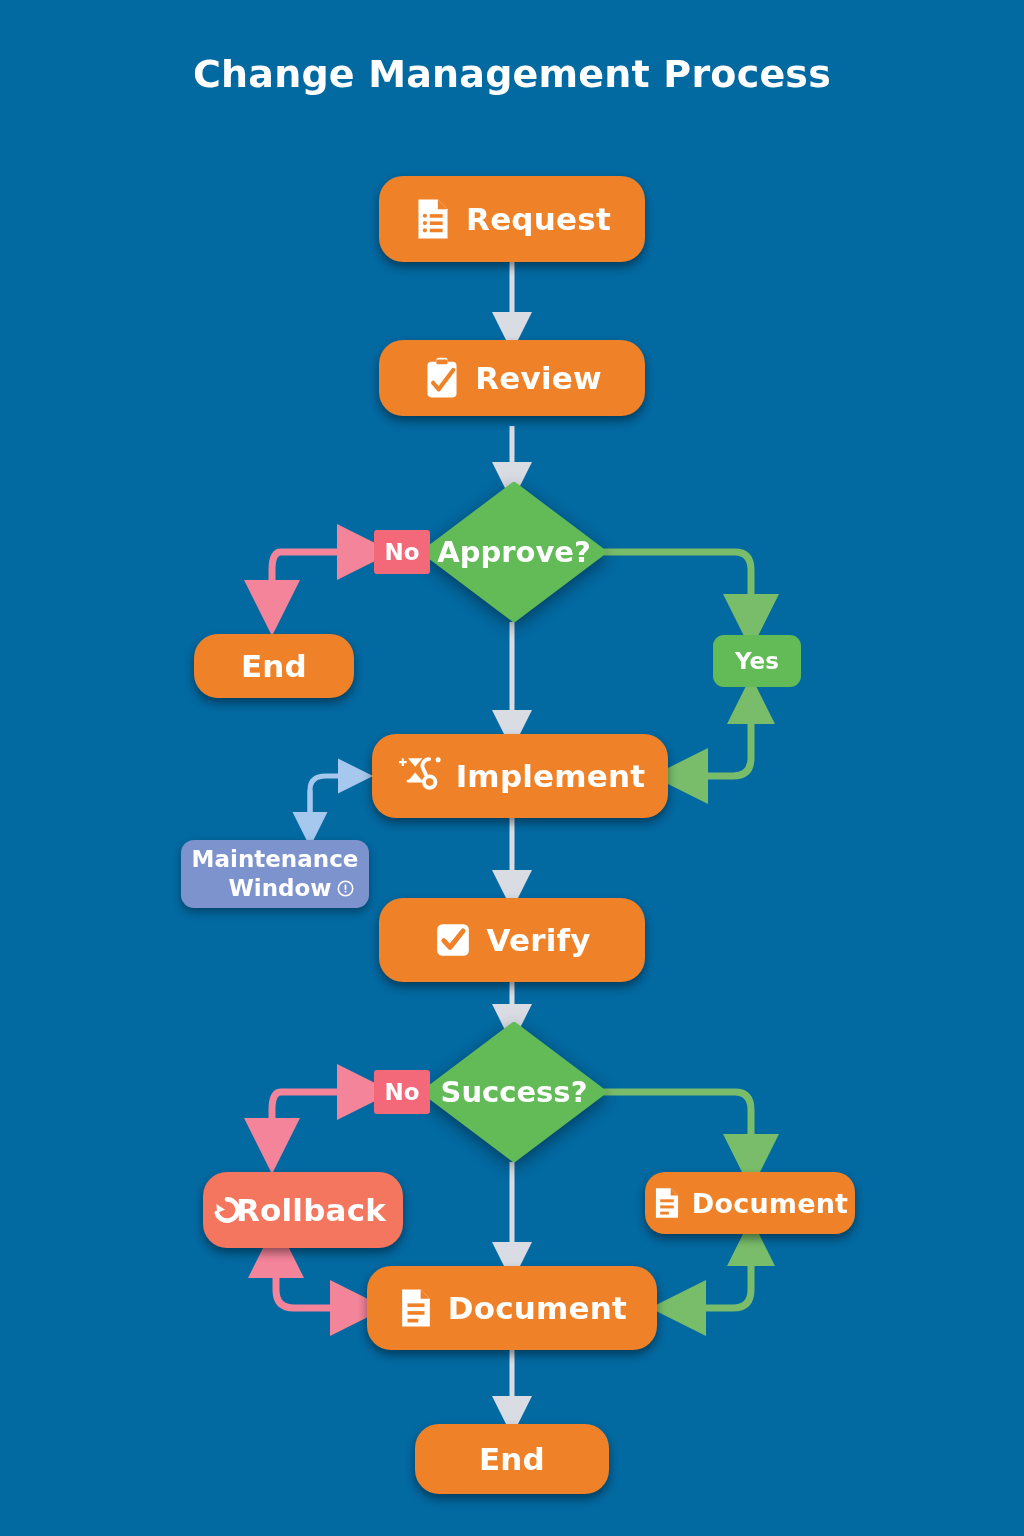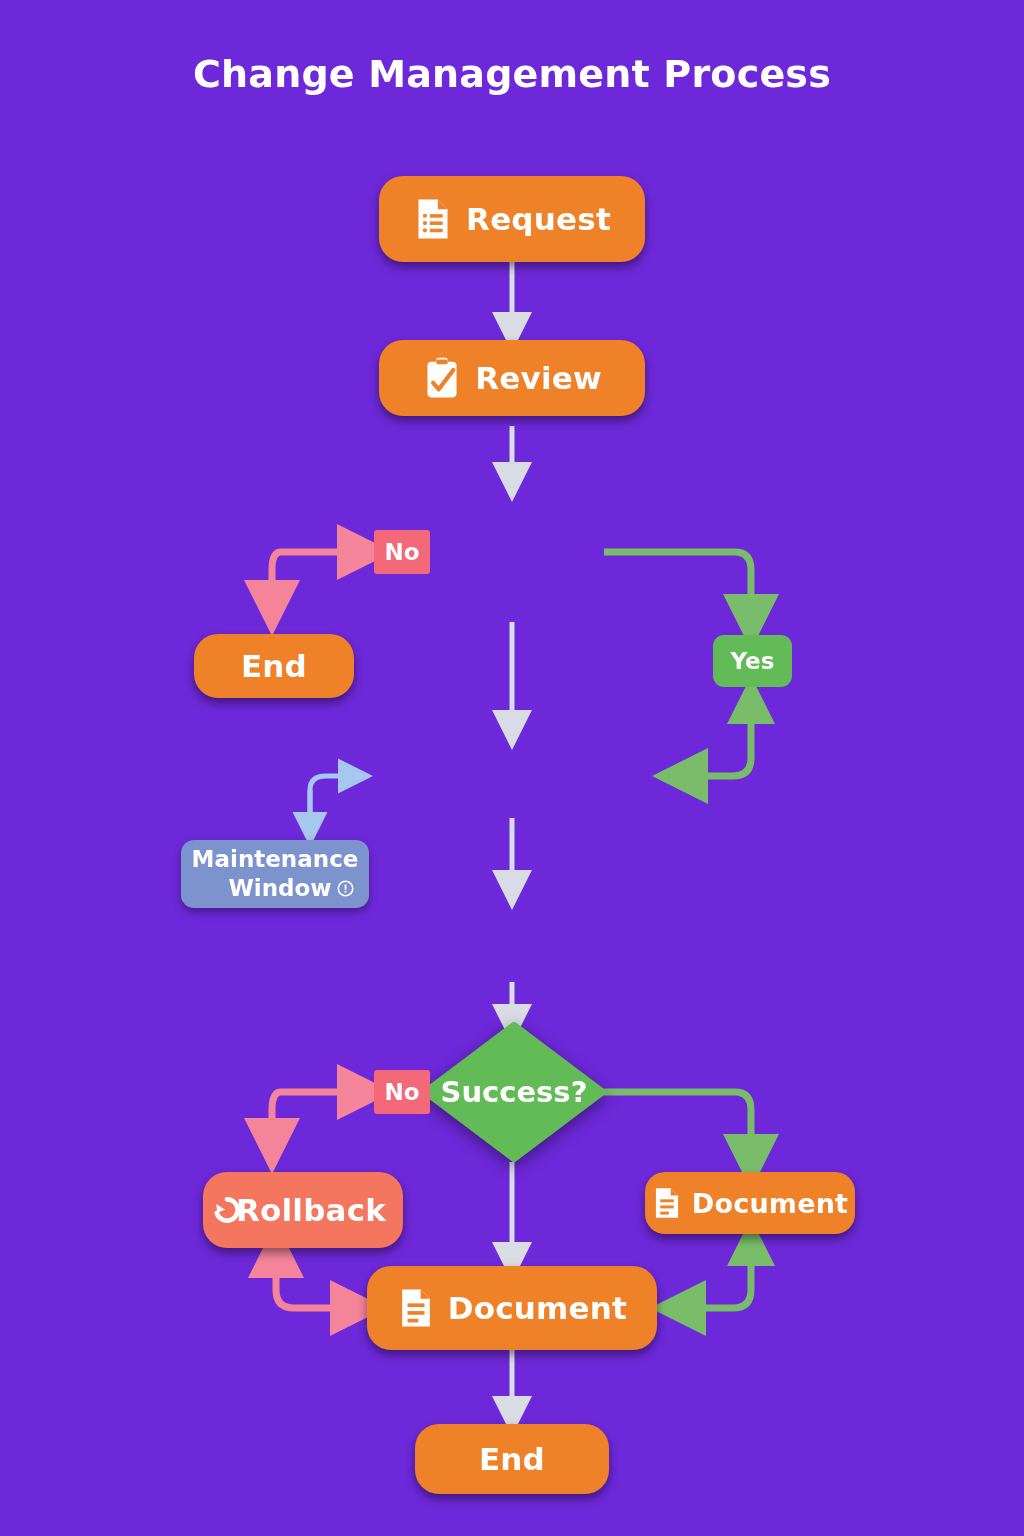--- a/index.html
+++ b/index.html
@@ -4,21 +4,21 @@
 <style>
   html, body {
     margin: 0;
     padding: 0;
     background: #161c30;
   }
   #stage {
     position: relative;
     width: 1024px;
     height: 1536px;
-    background: #6d28d9;
+    background: #0369a1;
     overflow: hidden;
     font-family: "DejaVu Sans", sans-serif;
   }
   #diagram-title {
     position: absolute;
     left: 0;
     top: 52px;
     width: 1024px;
     text-align: center;
     color: #ffffff;
@@ -189,50 +189,79 @@
       <svg width="40" height="42" viewBox="0 0 24 26" aria-hidden="true">
         <rect x="3" y="3" width="18" height="22" rx="2.5" fill="#ffffff"></rect>
         <rect x="8.5" y="0.5" width="7" height="5" rx="1.4" fill="#ffffff"></rect>
         <rect x="8.5" y="1.5" width="7" height="3" rx="1" fill="#ef8228"></rect>
         <path d="M6.5 16 L10 20 L19 8" stroke="#ef8228" stroke-width="2.6" fill="none" stroke-linecap="round" stroke-linejoin="round"></path>
       </svg>
     </span>
     <span class="label">Review</span>
   </div>
 
+  <div class="diamond-wrap" style="left:422px; top:482px; width:184px; height:140px;">
+    <svg width="184" height="140" viewBox="0 0 184 140" style="position:absolute; left:0; top:0; filter:drop-shadow(0 5px 8px rgba(0,0,0,0.40));">
+      <path d="M92 3 L181 70 L92 137 L3 70 Z" fill="#62bb56" stroke="#62bb56" stroke-width="6" stroke-linejoin="round"></path>
+    </svg>
+    <div class="dtext">Approve?</div>
+  </div>
 
   <div class="edgelabel" style="left:374px; top:530px; width:56px; height:44px; background:#f4697a; border-radius:3px;">
     <span>No</span>
   </div>
 
-  <div class="edgelabel" style="left:713px; top:635px; width:79px; height:52px; background:#62bb56; border-radius:11px;">
+  <div class="edgelabel" style="left:713px; top:635px; width:88px; height:52px; background:#62bb56; border-radius:11px;">
     <span>Yes</span>
   </div>
 
   <div class="node proc" style="left:194px; top:634px; width:160px; height:64px; background:#ef8228;">
     <span class="label">End</span>
   </div>
 
+  <div class="node proc" style="left:372px; top:734px; width:296px; height:84px; background:#ef8228;">
+    <span class="ico">
+      <svg width="48" height="44" viewBox="0 0 28 26" aria-hidden="true">
+        <path d="M2.2 4.2 l1.6 0 l0 -1.6 l1.3 0 l0 1.6 l1.6 0 l0 1.3 l-1.6 0 l0 1.6 l-1.3 0 l0 -1.6 l-1.6 0 z" fill="#ffffff"></path>
+        <path d="M7.5 2.5 h8.5 l-4.25 5 z" fill="#ffffff"></path>
+        <path d="M11.75 11 l4.25 5 h-8.5 z" fill="#ffffff"></path>
+        <path d="M7.5 16 h8.5" stroke="#ffffff" stroke-width="1.7" stroke-linecap="round"></path>
+        <path d="M20 3 a4 4 0 0 0 -3.6 5.6 l1.6 3.4" stroke="#ffffff" stroke-width="2.3" fill="none" stroke-linecap="round"></path>
+        <circle cx="20.3" cy="16.6" r="3.4" fill="none" stroke="#ffffff" stroke-width="2.3"></circle>
+        <circle cx="25.3" cy="3.4" r="1.5" fill="#ffffff"></circle>
+      </svg>
+    </span>
+    <span class="label">Implement</span>
+  </div>
 
   <div class="note" style="left:181px; top:840px; width:188px; height:68px; background:#7d93cd;">
     <div style="display:flex; flex-direction:column; align-items:center; line-height:1.24;">
       <span>Maintenance</span>
       <span style="display:flex; align-items:center; gap:5px;margin-left:32px;">
         <span>Window</span>
         <span style="display:inline-flex;">
           <svg width="17" height="17" viewBox="0 0 16 16" aria-hidden="true">
             <circle cx="8" cy="8" r="6.8" fill="none" stroke="#ffffff" stroke-width="1.4"></circle>
             <rect x="7.2" y="4.2" width="1.6" height="5" fill="#ffffff"></rect>
             <rect x="7.2" y="10.2" width="1.6" height="1.7" fill="#ffffff"></rect>
           </svg>
         </span>
       </span>
     </div>
   </div>
 
+  <div class="node proc" style="left:379px; top:898px; width:266px; height:84px; background:#ef8228;">
+    <span class="ico">
+      <svg width="40" height="40" viewBox="0 0 24 24" aria-hidden="true">
+        <rect x="2.5" y="2.5" width="19" height="19" rx="3.2" fill="#ffffff"></rect>
+        <path d="M6.5 12.4 L10.2 16.4 L18 6.6" stroke="#ef8228" stroke-width="3" fill="none" stroke-linecap="round" stroke-linejoin="round"></path>
+      </svg>
+    </span>
+    <span class="label">Verify</span>
+  </div>
 
   <div class="diamond-wrap" style="left:422px; top:1022px; width:184px; height:140px;">
     <svg width="184" height="140" viewBox="0 0 184 140" style="position:absolute; left:0; top:0; filter:drop-shadow(0 5px 8px rgba(0,0,0,0.40));">
       <path d="M92 3 L181 70 L92 137 L3 70 Z" fill="#62bb56" stroke="#62bb56" stroke-width="6" stroke-linejoin="round"></path>
     </svg>
     <div class="dtext">Success?</div>
   </div>
 
   <div class="edgelabel" style="left:374px; top:1070px; width:56px; height:44px; background:#f4697a; border-radius:3px;">
     <span>No</span>

